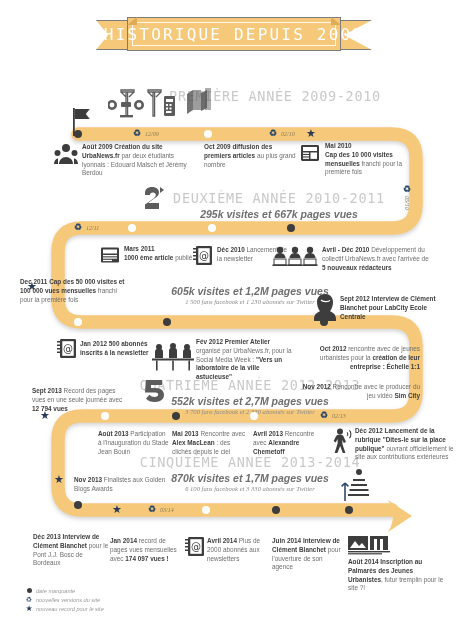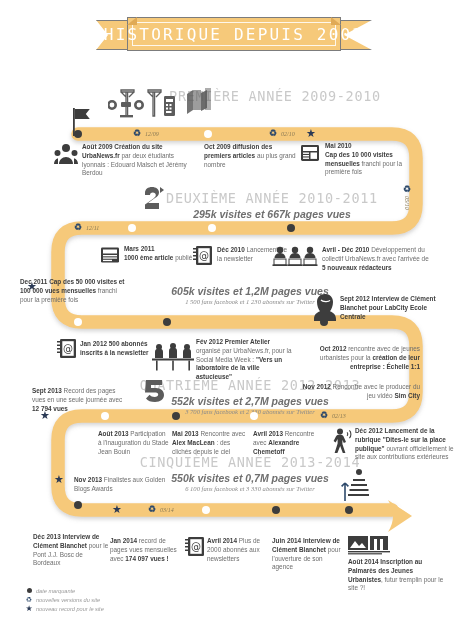--- a/index.html
+++ b/index.html
@@ -91,39 +91,39 @@
            L 392 510" fill="none" stroke="#f6c97a" stroke-width="13.5" stroke-linecap="round" filter="url(#sh)"></path>
 
   <path d="M 388 500 L 412 516 L 388 532 Q 398 516 388 500 Z" fill="#f6c97a"></path>
   <path d="M 398 506 L 416 517 L 398 528" fill="none" stroke="#ffffff" stroke-width="1.1" opacity=".9"></path>
 </svg>
 
 <div class="year" style="left:160px;top:88px;width:230px;">
   <h2>PREMIÈRE ANNÉE 2009-2010</h2>
 </div>
 
-<div class="year" style="left:157px;top:190px;width:230px;">
+<div class="year" style="left:164px;top:190px;width:230px;">
   <h2>DEUXIÈME ANNÉE 2010-2011</h2>
   <p class="stat">295k visites et 667k pages vues</p>
 </div>
 
 <div class="year" style="left:135px;top:283px;width:230px;">
   <p class="stat">605k visites et 1,2M pages vues</p>
   <p class="social">1 500 fans facebook et 1 230 abonnés sur Twitter</p>
 </div>
 
 <div class="year" style="left:135px;top:377px;width:230px;">
   <h2>QUATRIÈME ANNÉE 2012-2013</h2>
   <p class="stat">552k visites et 2,7M pages vues</p>
   <p class="social">3 700 fans facebook et 2 330 abonnés sur Twitter</p>
 </div>
 
 <div class="year" style="left:135px;top:454px;width:230px;">
   <h2>CINQUIÈME ANNÉE 2013-2014</h2>
-  <p class="stat">550k visites et 0,7M pages vues</p>
+  <p class="stat">870k visites et 1,7M pages vues</p>
   <p class="social">6 100 fans facebook et 3 330 abonnés sur Twitter</p>
 </div>
 
 <div class="ico" style="left:108px;top:88px;">
   <svg width="68" height="34" viewBox="0 0 68 34" fill="#5c5c5c">
     <path d="M4 22a5 5 0 1 0 0-10 5 5 0 0 0 0 10zm0-2.6a2.4 2.4 0 1 1 0-4.8 2.4 2.4 0 0 1 0 4.8z"></path>
     <path d="M13 2h13v2H13zM18 4h1.6v24H18zM13 4l5 5M26 4l-5 5" stroke="#5c5c5c" stroke-width="1.3" fill="none"></path>
     <rect x="13" y="14" width="10" height="5" rx="1"></rect>
     <rect x="12" y="27" width="13" height="2.4"></rect>
     <path d="M31 22a5 5 0 1 0 0-10 5 5 0 0 0 0 10zm0-2.6a2.4 2.4 0 1 1 0-4.8 2.4 2.4 0 0 1 0 4.8z"></path>

